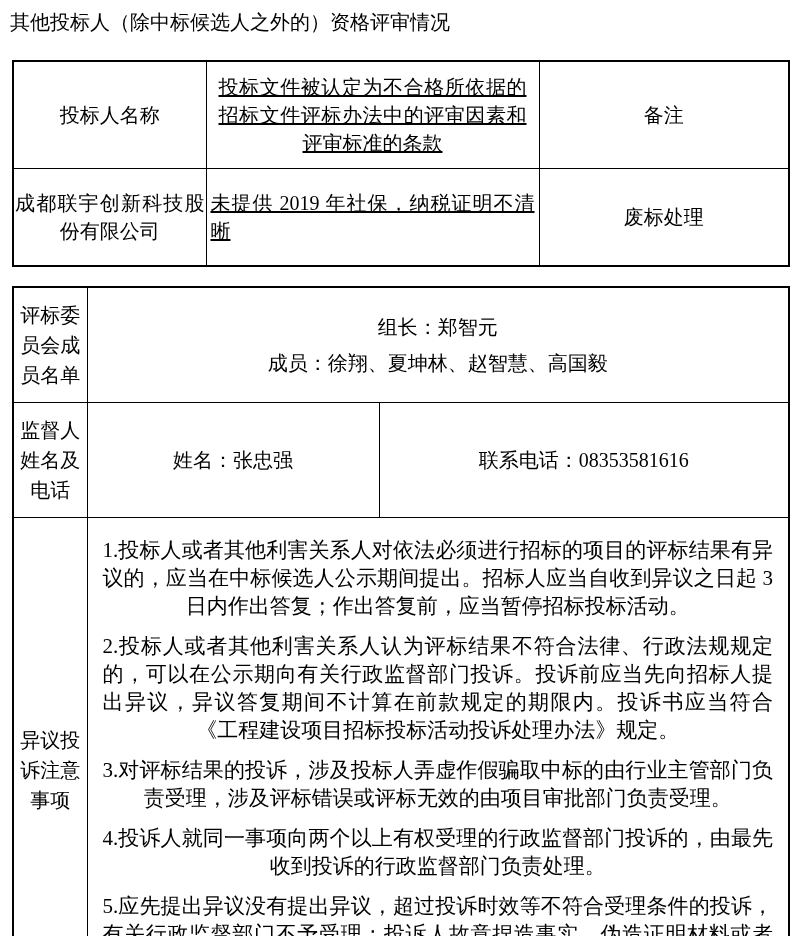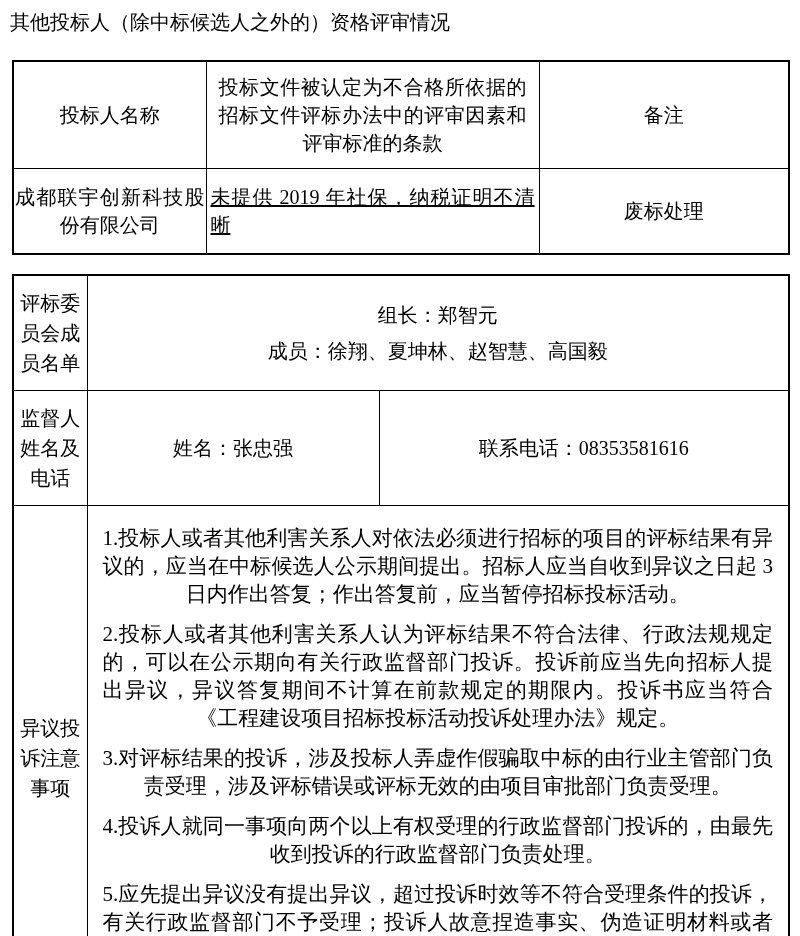--- a/index.html
+++ b/index.html
@@ -30,40 +30,40 @@
     border: 2px solid #000000;
   }
   .t1 { margin-top: 24px; }
   .t2 { margin-top: 19px; }
   td {
     border: 1px solid #000000;
     font-size: 20px;
     line-height: 28px;
     text-align: center;
     vertical-align: middle;
-    padding: 14px 4px;
+    padding: 20px 4px;
     overflow: hidden;
     word-break: break-all;
   }
   
   .jc {
     text-align: justify;
     text-align-last: center;
   }
   
   .jl {
     text-align: justify;
     text-align-last: left;
     text-decoration: underline;
   }
   .label-cell {
     line-height: 30px;
     padding: 12px 6px;
   }
-  .wide-head { padding: 2px 12px; }
+  .wide-head { padding: 2px 12px; text-decoration: underline; }
   .committee-line { text-align: center; }
   .committee-line + .committee-line { margin-top: 8px; }
   .notice-cell {
     padding: 6px 3px;
     vertical-align: middle;
   }
   .notice-cell p {
     margin: 12px;
     font-size: 21px;
     line-height: 28px;

